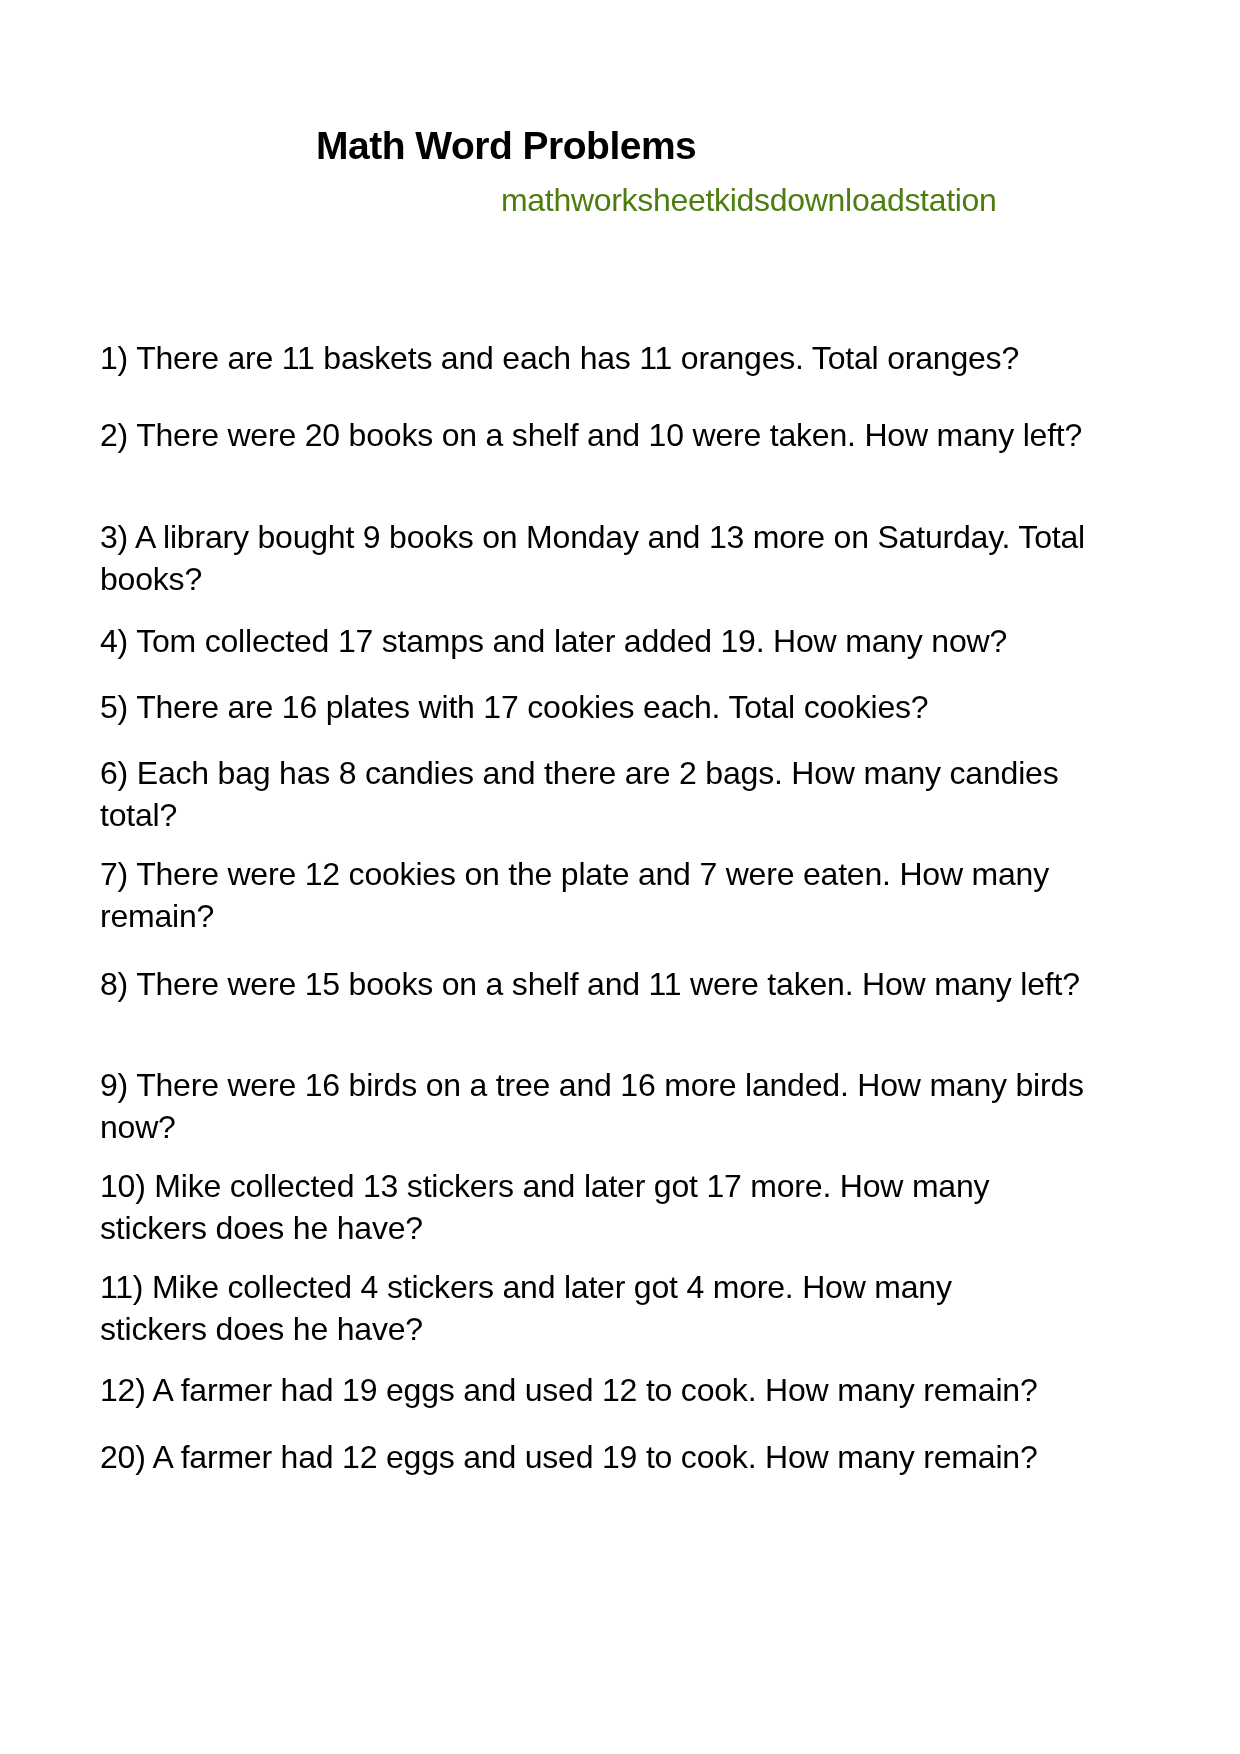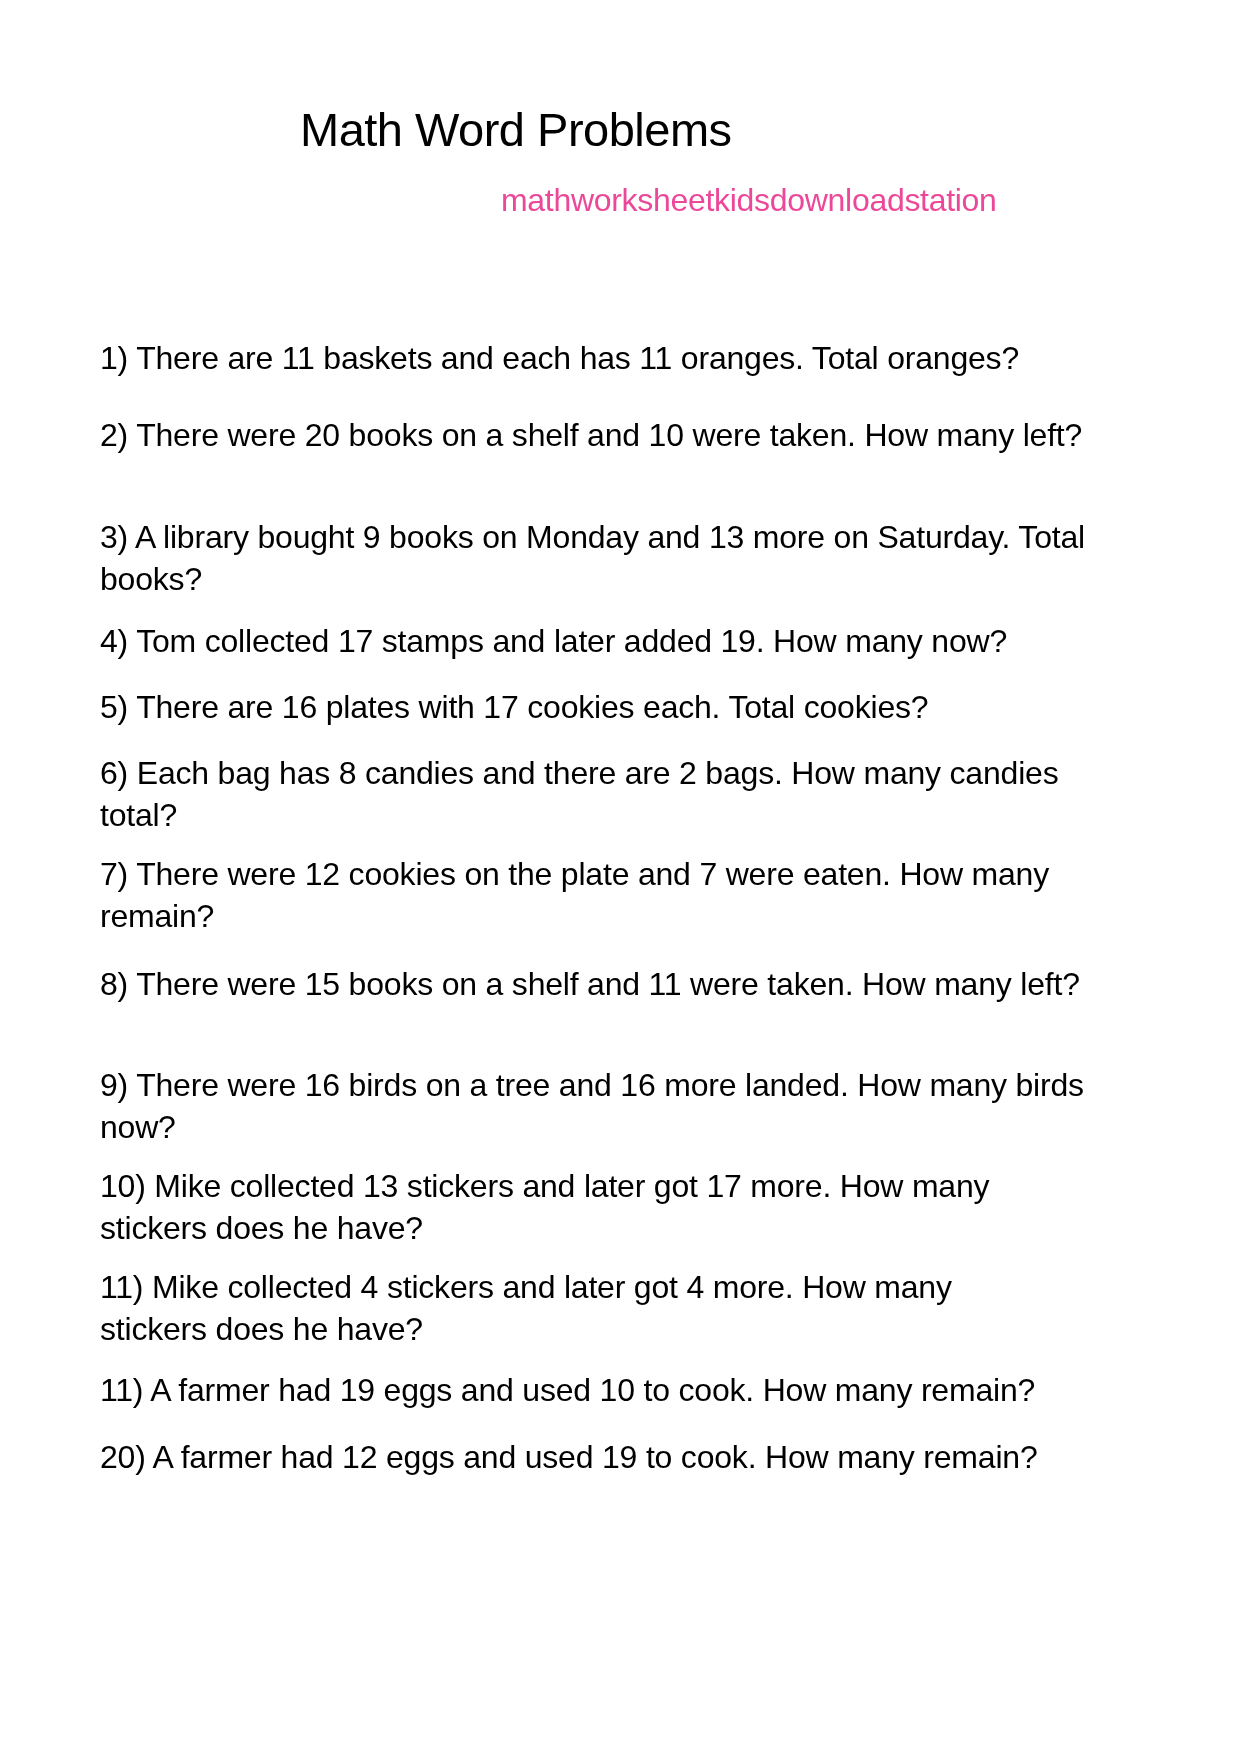--- a/index.html
+++ b/index.html
@@ -12,34 +12,34 @@
       height: 1754px;
       position: relative;
       overflow: hidden;
       font-family: "Liberation Sans", sans-serif;
       color: #000000;
     }
     .title {
       position: absolute;
       left: 300px;
       top: 98px;
-      font-size: 47px;
+      font-size: 39px;
       line-height: 64px;
-      font-weight: normal;
-      margin: 0;
+      font-weight: bold;
+      margin: 16px;
       letter-spacing: -0.5px;
       white-space: nowrap;
     }
     .subtitle {
       position: absolute;
       left: 501px;
       top: 180px;
       font-size: 32px;
       line-height: 40px;
-      color: #ec4899;
+      color: #4d7c0f;
       white-space: nowrap;
       letter-spacing: -0.3px;
     }
     .problem {
       position: absolute;
       left: 100px;
       width: 1050px;
       font-size: 32px;
       line-height: 42px;
       letter-spacing: -0.2px;
@@ -56,15 +56,15 @@
   <div class="problem" style="top:414px; width:1020px;">2) There were 20 books on a shelf and 10 were taken. How many left?</div>
   <div class="problem" style="top:516px; width:1020px;">3) A library bought 9 books on Monday and 13 more on Saturday. Total books?</div>
   <div class="problem" style="top:620px;">4) Tom collected 17 stamps and later added 19. How many now?</div>
   <div class="problem" style="top:686px;">5) There are 16 plates with 17 cookies each. Total cookies?</div>
   <div class="problem" style="top:752px; width:980px;">6) Each bag has 8 candies and there are 2 bags. How many candies total?</div>
   <div class="problem" style="top:853px; width:980px;">7) There were 12 cookies on the plate and 7 were eaten. How many remain?</div>
   <div class="problem" style="top:963px; width:1020px;">8) There were 15 books on a shelf and 11 were taken. How many left?</div>
   <div class="problem" style="top:1064px; width:1020px;">9) There were 16 birds on a tree and 16 more landed. How many birds now?</div>
   <div class="problem" style="top:1165px; width:1000px;">10) Mike collected 13 stickers and later got 17 more. How many stickers does he have?</div>
   <div class="problem" style="top:1266px; width:960px;">11) Mike collected 4 stickers and later got 4 more. How many stickers does he have?</div>
-  <div class="problem" style="top:1369px; width:1080px;">11) A farmer had 19 eggs and used 10 to cook. How many remain?</div>
+  <div class="problem" style="top:1369px; width:1080px;">12) A farmer had 19 eggs and used 12 to cook. How many remain?</div>
   <div class="problem" style="top:1436px; width:1080px;">20) A farmer had 12 eggs and used 19 to cook. How many remain?</div>
 </div>
 
 </body></html>

